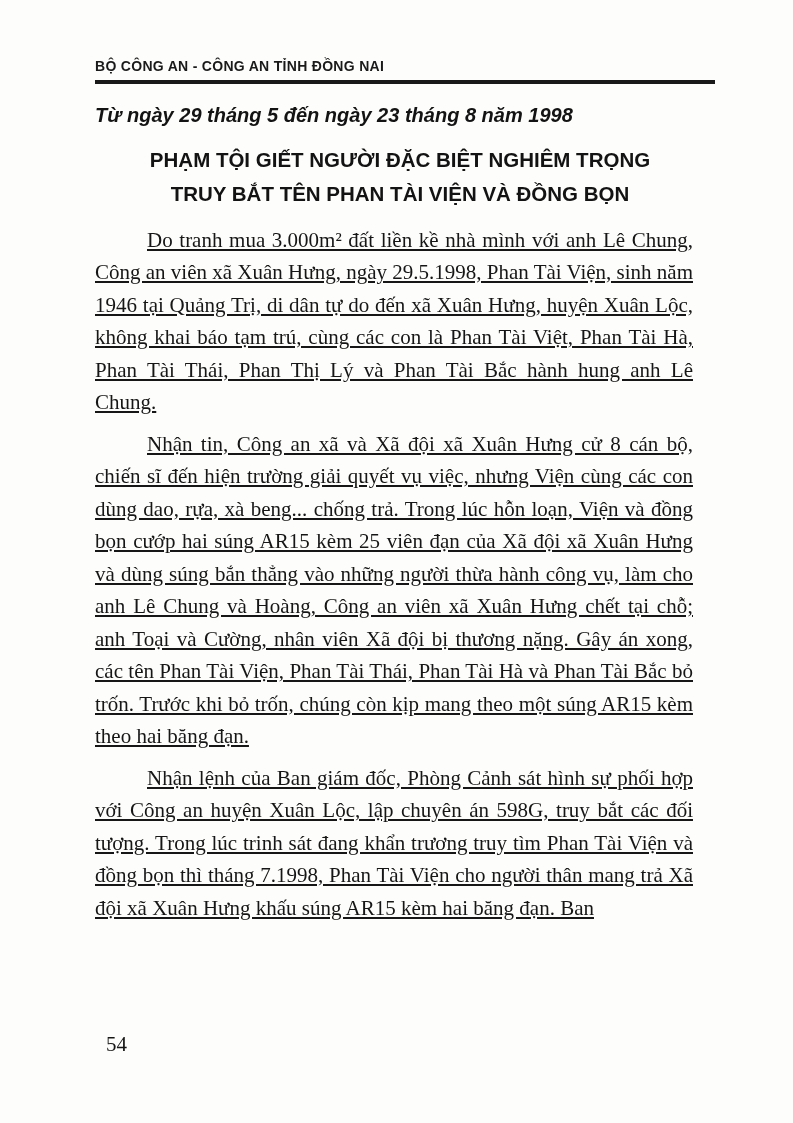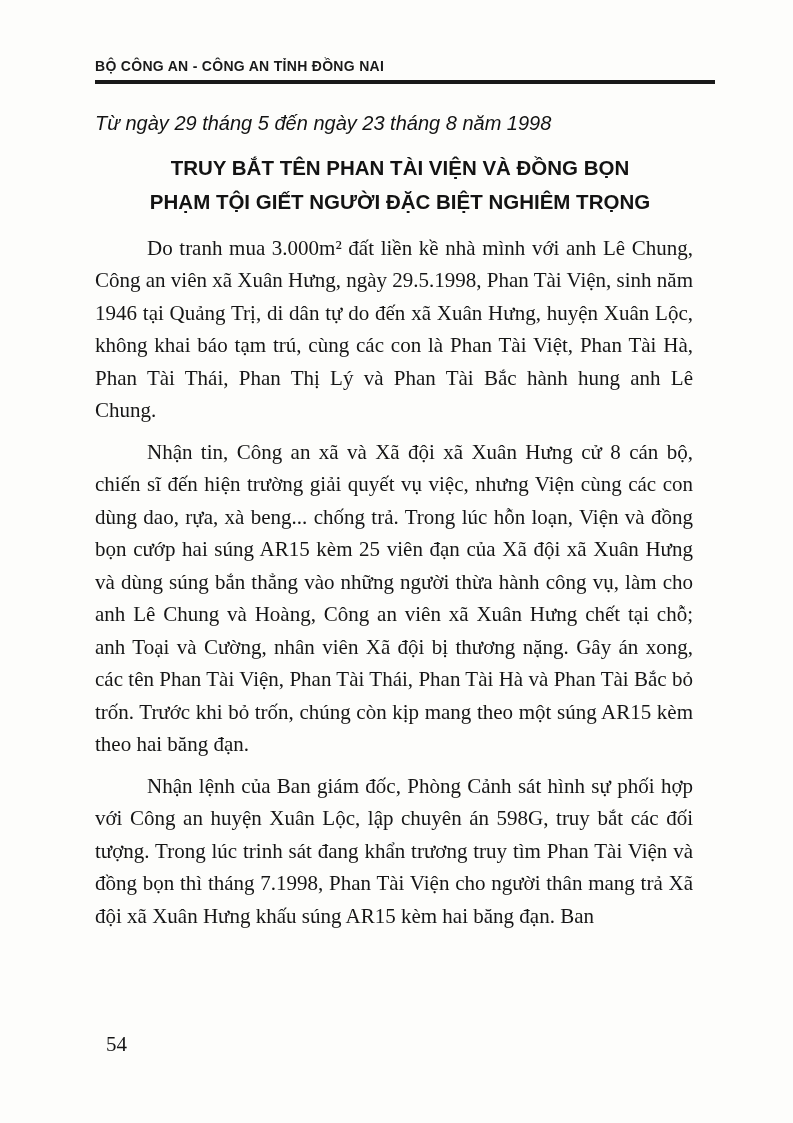--- a/index.html
+++ b/index.html
@@ -34,23 +34,23 @@
     letter-spacing: 0.3px;
     color: #1a1a1a;
   }
   .header-rule {
     margin-top: 5px;
     margin-right: -10px;
     height: 3.5px;
     background: #191919;
   }
   .date-line {
-    margin-top: 27px;
+    margin-top: 19px;
     font-family: "Liberation Sans", sans-serif;
-    font-weight: normal;
+    font-weight: bold;
     font-style: italic;
     font-size: 20px;
     line-height: 25px;
     color: #131313;
   }
   .case-title {
     margin-top: 15px;
     text-align: center;
     font-family: "Liberation Sans", sans-serif;
     font-weight: bold;
@@ -61,20 +61,21 @@
   .body-text {
     margin-top: 13px;
     font-size: 21px;
     line-height: 32.5px;
     text-align: justify;
     color: #161616;
   }
   .body-text p.para {
     margin: 0 12px 9px 0;
     text-indent: 52px;
+    text-decoration: underline;
   }
   .page-number {
     position: absolute;
     left: 106px;
     top: 1032px;
     font-size: 21px;
     color: #161616;
   }
 </style>
 </head>
@@ -83,22 +84,22 @@
 <div class="page">
   <div class="content">
 
     <div class="running-header">BỘ CÔNG AN - CÔNG AN TỈNH ĐỒNG NAI</div>
 
     <div class="header-rule"></div>
 
     <div class="date-line">Từ ngày 29 tháng 5 đến ngày 23 tháng 8 năm 1998</div>
 
     <div class="case-title">
+      <div>PHẠM TỘI GIẾT NGƯỜI ĐẶC BIỆT NGHIÊM TRỌNG</div>
       <div>TRUY BẮT TÊN PHAN TÀI VIỆN VÀ ĐỒNG BỌN</div>
-      <div>PHẠM TỘI GIẾT NGƯỜI ĐẶC BIỆT NGHIÊM TRỌNG</div>
     </div>
 
     <div class="body-text">
       <p class="para">Do tranh mua 3.000m² đất liền kề nhà mình với anh Lê Chung, Công an viên xã Xuân Hưng, ngày 29.5.1998, Phan Tài Viện, sinh năm 1946 tại Quảng Trị, di dân tự do đến xã Xuân Hưng, huyện Xuân Lộc, không khai báo tạm trú, cùng các con là Phan Tài Việt, Phan Tài Hà, Phan Tài Thái, Phan Thị Lý và Phan Tài Bắc hành hung anh Lê Chung.</p>
       <p class="para">Nhận tin, Công an xã và Xã đội xã Xuân Hưng cử 8 cán bộ, chiến sĩ đến hiện trường giải quyết vụ việc, nhưng Viện cùng các con dùng dao, rựa, xà beng... chống trả. Trong lúc hỗn loạn, Viện và đồng bọn cướp hai súng AR15 kèm 25 viên đạn của Xã đội xã Xuân Hưng và dùng súng bắn thẳng vào những người thừa hành công vụ, làm cho anh Lê Chung và Hoàng, Công an viên xã Xuân Hưng chết tại chỗ; anh Toại và Cường, nhân viên Xã đội bị thương nặng. Gây án xong, các tên Phan Tài Viện, Phan Tài Thái, Phan Tài Hà và Phan Tài Bắc bỏ trốn. Trước khi bỏ trốn, chúng còn kịp mang theo một súng AR15 kèm theo hai băng đạn.</p>
       <p class="para">Nhận lệnh của Ban giám đốc, Phòng Cảnh sát hình sự phối hợp với Công an huyện Xuân Lộc, lập chuyên án 598G, truy bắt các đối tượng. Trong lúc trinh sát đang khẩn trương truy tìm Phan Tài Viện và đồng bọn thì tháng 7.1998, Phan Tài Viện cho người thân mang trả Xã đội xã Xuân Hưng khấu súng AR15 kèm hai băng đạn. Ban</p>
     </div>
 
   </div>
 

